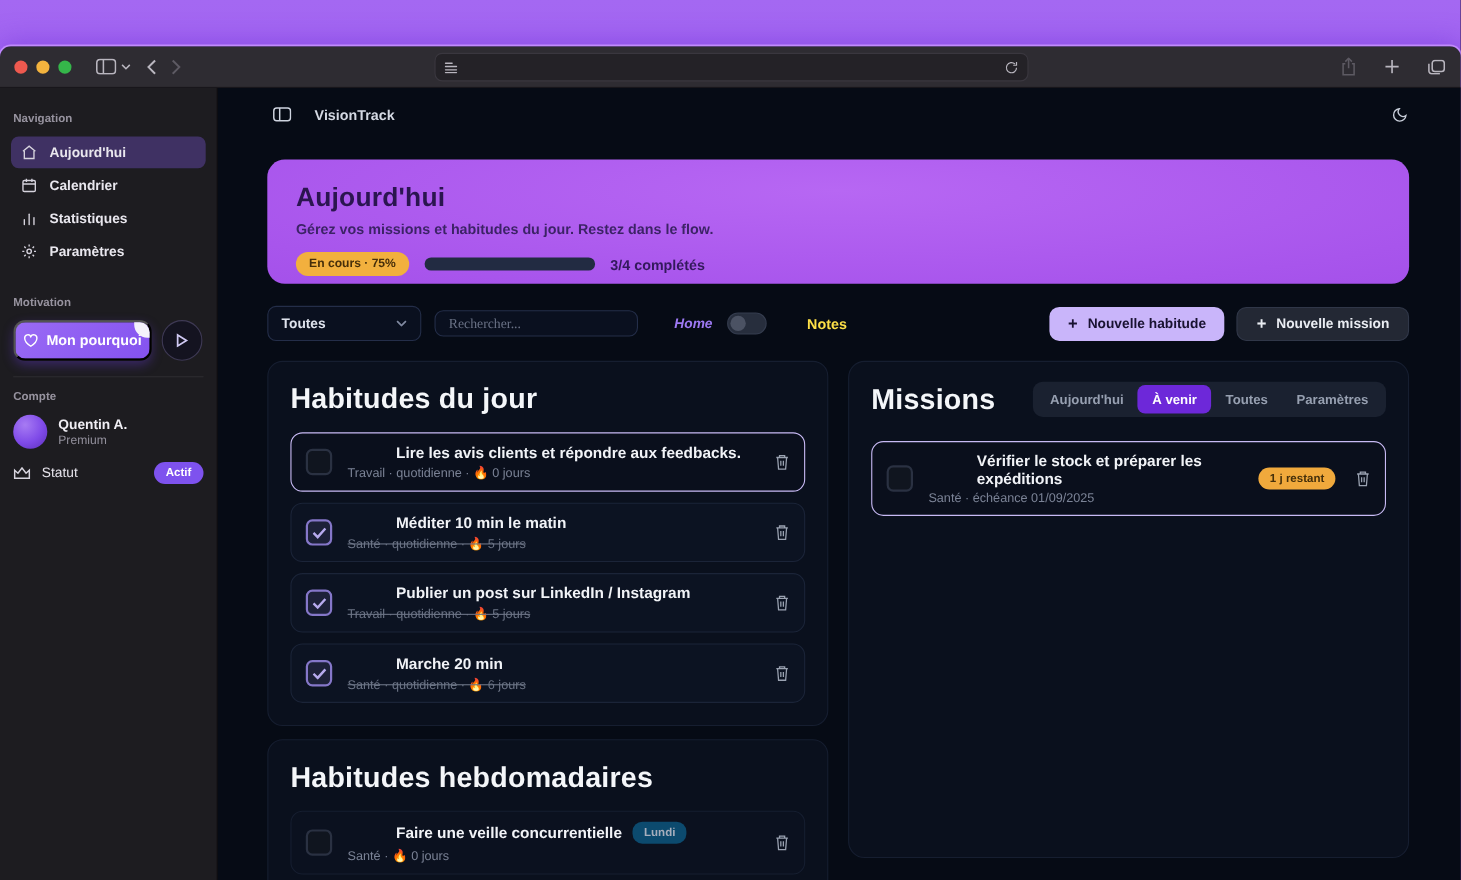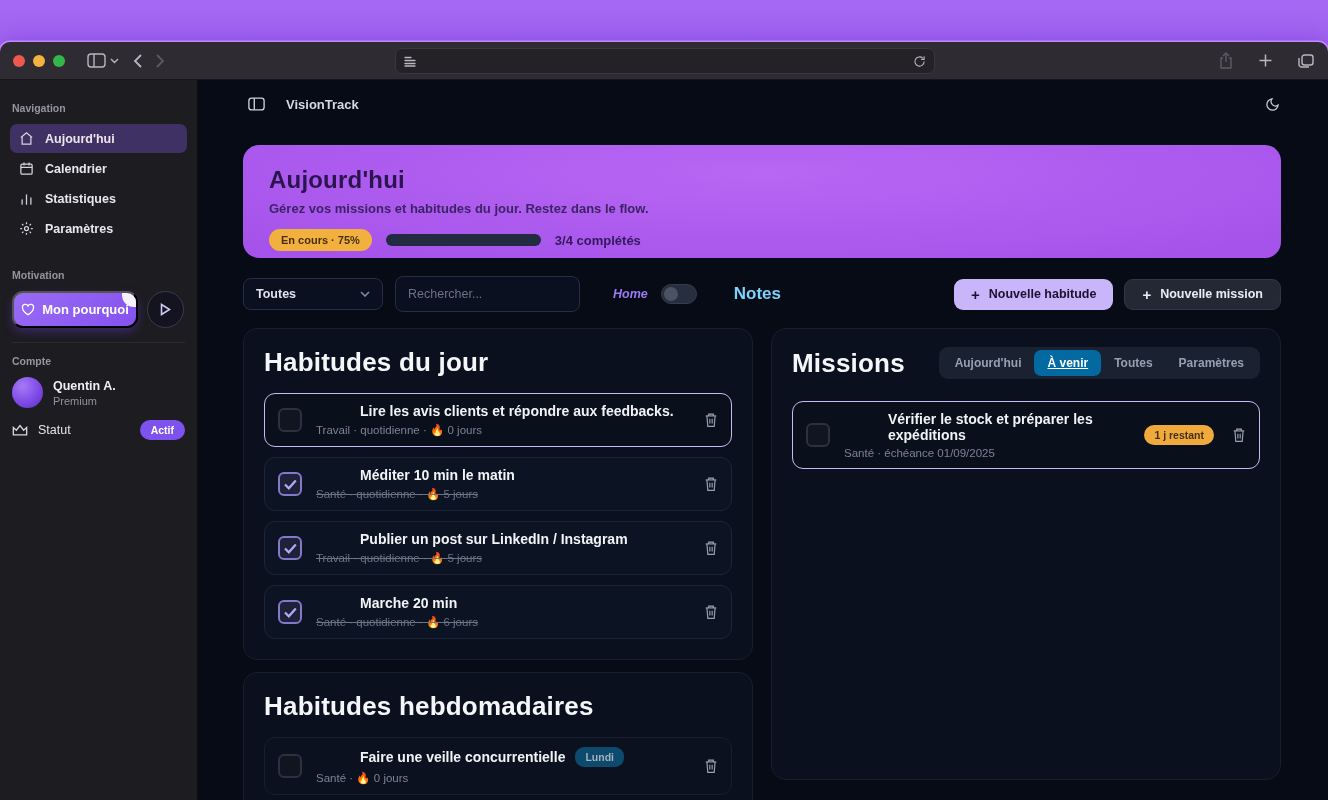--- a/index.html
+++ b/index.html
@@ -80,27 +80,27 @@
   .progress-fill { height:100%; border-radius:6px;
     background:linear-gradient(90deg,#aa6e3e 0%,#7e9340 55%,#3f7c42 100%); }
   .hero-count { font-size:13px; font-weight:bold; color:#33195c; }
 
   
   .filters { display:flex; align-items:center; margin-top:20px; height:32px; }
   .select { width:140px; height:32px; background:#0a101f; border:1px solid #242e49; border-radius:8px;
     display:flex; align-items:center; justify-content:space-between; padding:0 12px;
     color:#dfe3ed; font-size:12.5px; font-weight:bold; }
   .select svg { color:#8089a0; }
-  .search { margin-left:12px; width:185px; height:36px; background:#0a101f; border:1px solid #242e49;
+  .search { margin-left:12px; width:185px; height:24px; background:#0a101f; border:1px solid #242e49;
     border-radius:8px; color:#dfe3ed; font-size:12.5px; padding:0 12px; outline:none;
-    font-family:Liberation Sans, sans-serif; }
+    font-family:Liberation Serif, serif; }
   .search::placeholder { color:#6a7286; }
   .toggle-group { display:flex; align-items:center; gap:13px; margin-left:33px; }
   .tg-left { color:#9d79f3; font-size:12.5px; font-weight:bold;font-style:italic; }
-  .tg-right { color:#7dd3fc; font-size:17px; font-weight:bold;padding-left:24px; }
+  .tg-right { color:#fde047; font-size:13px; font-weight:bold;padding-left:24px; }
   .switch { width:36px; height:20px; border-radius:10px; background:#272e3d; border:1px solid #343c4e;
     position:relative; }
   .knob { position:absolute; left:2px; top:2px; width:14px; height:14px; border-radius:50%; background:#4b5263; }
   .cta-group { margin-left:auto; display:flex; gap:11px; }
   .btn { height:31px; border-radius:9px; font-size:12.5px; font-weight:bold; display:flex;
     align-items:center; gap:9px; padding:0 17px; border:none; font-family:"Liberation Sans",sans-serif; }
   .btn-habit { background:#c9b5fa; color:#191231; }
   .btn-mission { background:#232834; color:#eaedf3; border:1px solid #303748; }
   .btn .plus { font-size:15px; font-weight:bold; }
 
@@ -123,21 +123,21 @@
   .item.done .it-meta { text-decoration:line-through; color:#6c7486; }
   .day-pill { background:#0c4a6e; color:#a7aebc; font-size:10.5px; font-weight:bold;
     padding:4px 10px; border-radius:9px; }
   .trash { color:#9aa2b1; flex-shrink:0; }
 
   
   .card-missions { flex:1; min-height:452px;border-radius:15px; }
   .m-head { display:flex; align-items:center; justify-content:space-between; }
   .tabs { display:flex; background:#1a2130; border-radius:9px; padding:3px; }
   .tab { font-size:12px; font-weight:bold; color:#97a0b1; padding:6px 13px; border-radius:7px; }
-  .tab.active { background:#0369a1; color:#fefefe;text-decoration:underline; }
+  .tab.active { background:#6d28d9; color:#fefefe; }
   .m-item { margin-top:22px; }
   .m-badge { background:#f0a93c; color:#45300b; font-size:10.5px; font-weight:bold;
     padding:4px 10px; border-radius:10px; flex-shrink:0; margin-right:4px; }
 
   svg { display:block; }
 </style>
 </head>
 <body>
 
 <div class="stage">

